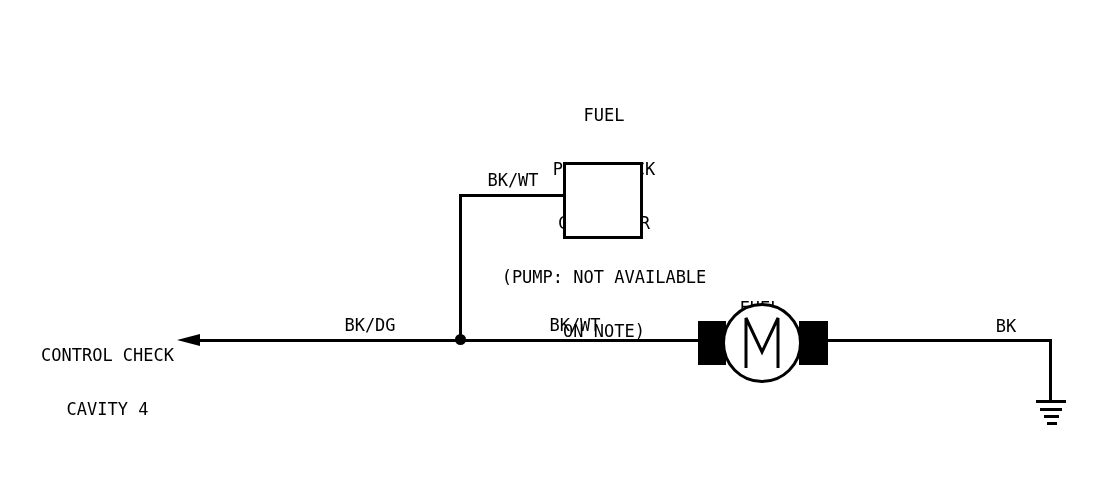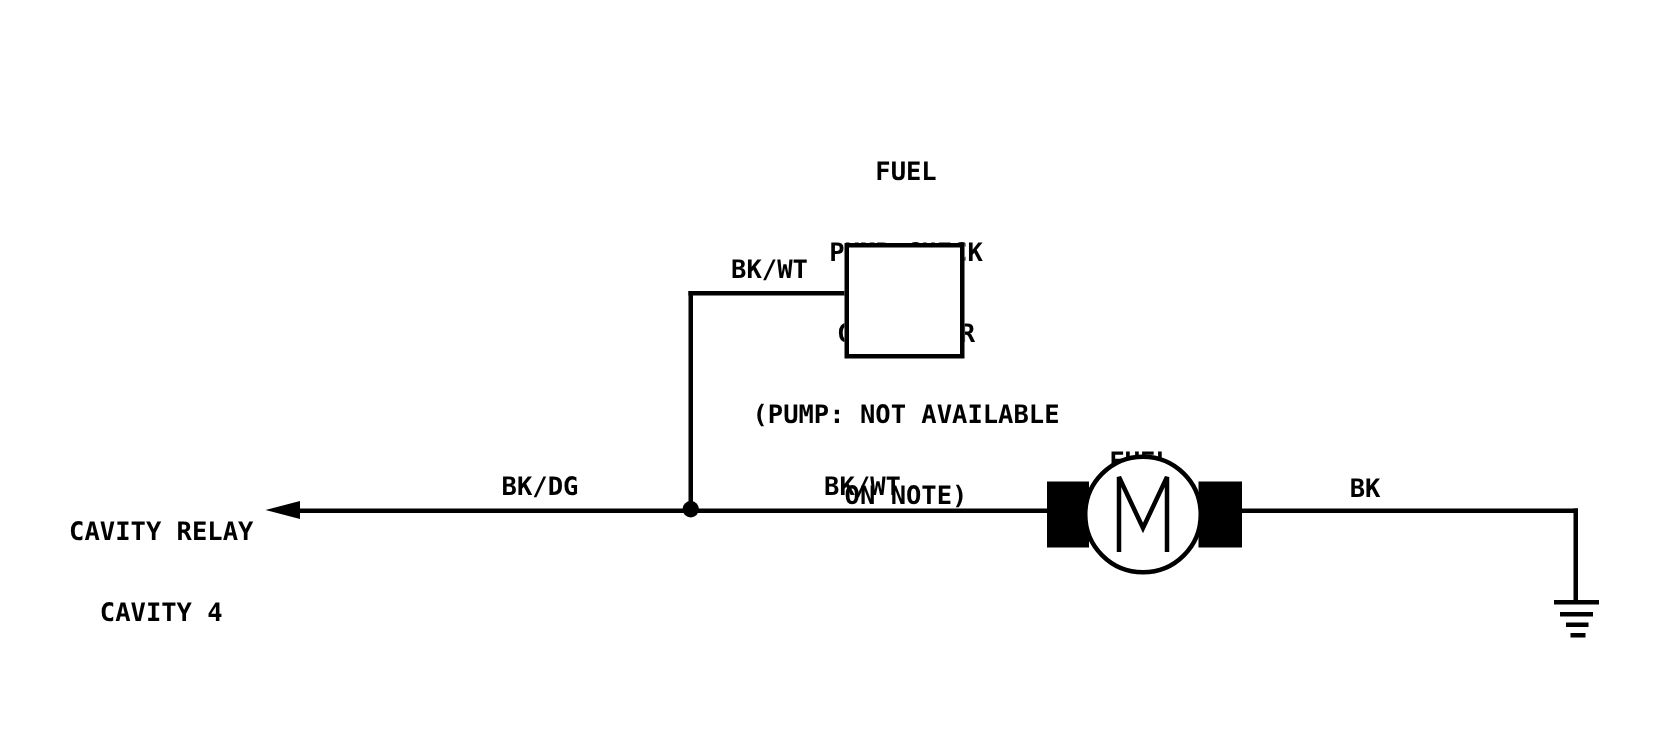--- a/index.html
+++ b/index.html
@@ -7,21 +7,21 @@
     position: relative;
     width: 1103px;
     height: 499px;
     background: #ffffff;
     overflow: hidden;
     font-family: "DejaVu Sans Mono", "Liberation Mono", monospace;
   }
   .lbl {
     position: absolute;
     font-family: "DejaVu Sans Mono", "Liberation Mono", monospace;
-    font-weight: bold;
+    font-weight: normal;
     font-size: 17px;
     line-height: 18px;
     color: #000000;
     text-align: center;
     white-space: pre;
   }
   .wire {
     position: absolute;
     background: #000000;
   }
@@ -78,29 +78,29 @@
   </div>
 
   <div id="check-box"></div>
 
   <div class="wire" style="left:459px; top:194px; width:104px; height:3px;"></div>
   <div class="wire" style="left:459px; top:194px; width:3px; height:148px;"></div>
 
   <div class="lbl" style="left:460px; top:171px; width:106px;">BK/WT</div>
 
   <div class="lbl" style="left:10px; top:310px; width:195px;">
-    <div>CAVITY RELAY</div>
+    <div>CONTROL CHECK</div>
     <div>CAVITY 4</div>
   </div>
 
   <div id="arrow-left"></div>
 
   <div class="wire" style="left:197px; top:339px; width:504px; height:3px;"></div>
 
-  <div class="lbl" style="left:310px; top:316px; width:100px;">BK/DG</div>
+  <div class="lbl" style="left:320px; top:316px; width:100px;">BK/DG</div>
 
   <div id="junction-dot"></div>
 
   <div class="lbl" style="left:525px; top:316px; width:100px;">BK/WT</div>
 
   <div class="lbl" style="left:660px; top:263px; width:200px;">
     <div>FUEL</div>
     <div>PUMP</div>
   </div>
 
@@ -108,21 +108,21 @@
   <div class="term" style="left:799px; top:321px; width:29px; height:44px;"></div>
 
   <div id="motor-circle">
     <svg width="38" height="54" viewBox="0 0 38 54" aria-hidden="true">
       <path d="M3 52 L3 2 L19 36 L35 2 L35 52" fill="none" stroke="#000000" stroke-width="3"></path>
     </svg>
   </div>
 
   <div class="wire" style="left:826px; top:339px; width:226px; height:3px;"></div>
 
-  <div class="lbl" style="left:860px; top:317px; width:100px;">BK</div>
+  <div class="lbl" style="left:956px; top:317px; width:100px;">BK</div>
 
   <div class="wire" style="left:1049px; top:339px; width:3px; height:63px;"></div>
 
   <div>
     <div class="wire" style="left:1036px; top:400px; width:30px; height:3px;"></div>
     <div class="wire" style="left:1040px; top:408px; width:22px; height:3px;"></div>
     <div class="wire" style="left:1044px; top:415px; width:15px; height:3px;"></div>
     <div class="wire" style="left:1047px; top:422px; width:10px; height:3px;"></div>
   </div>
 

